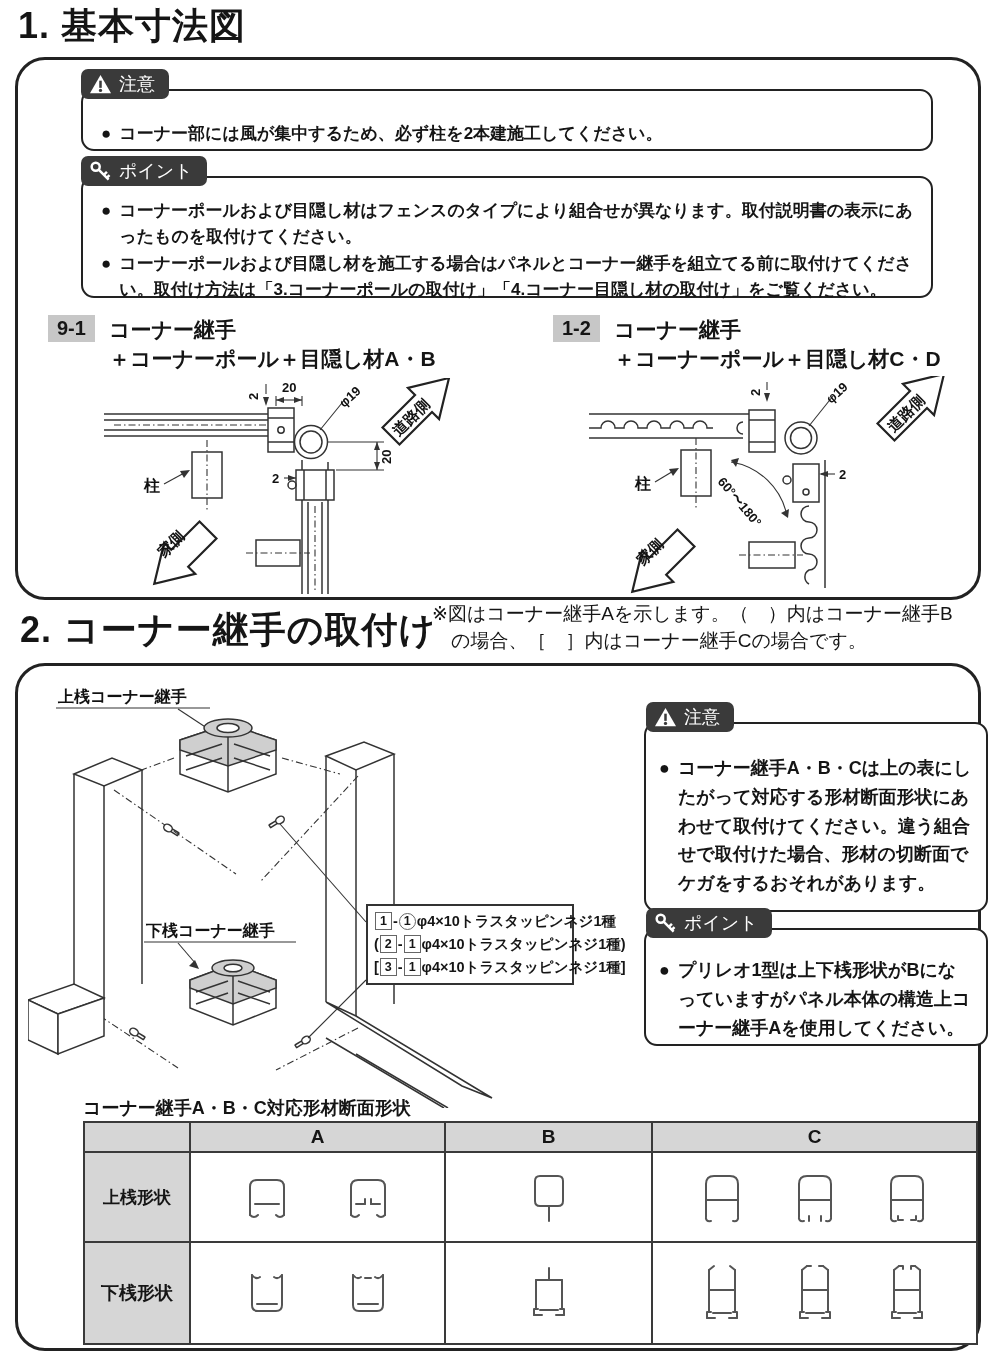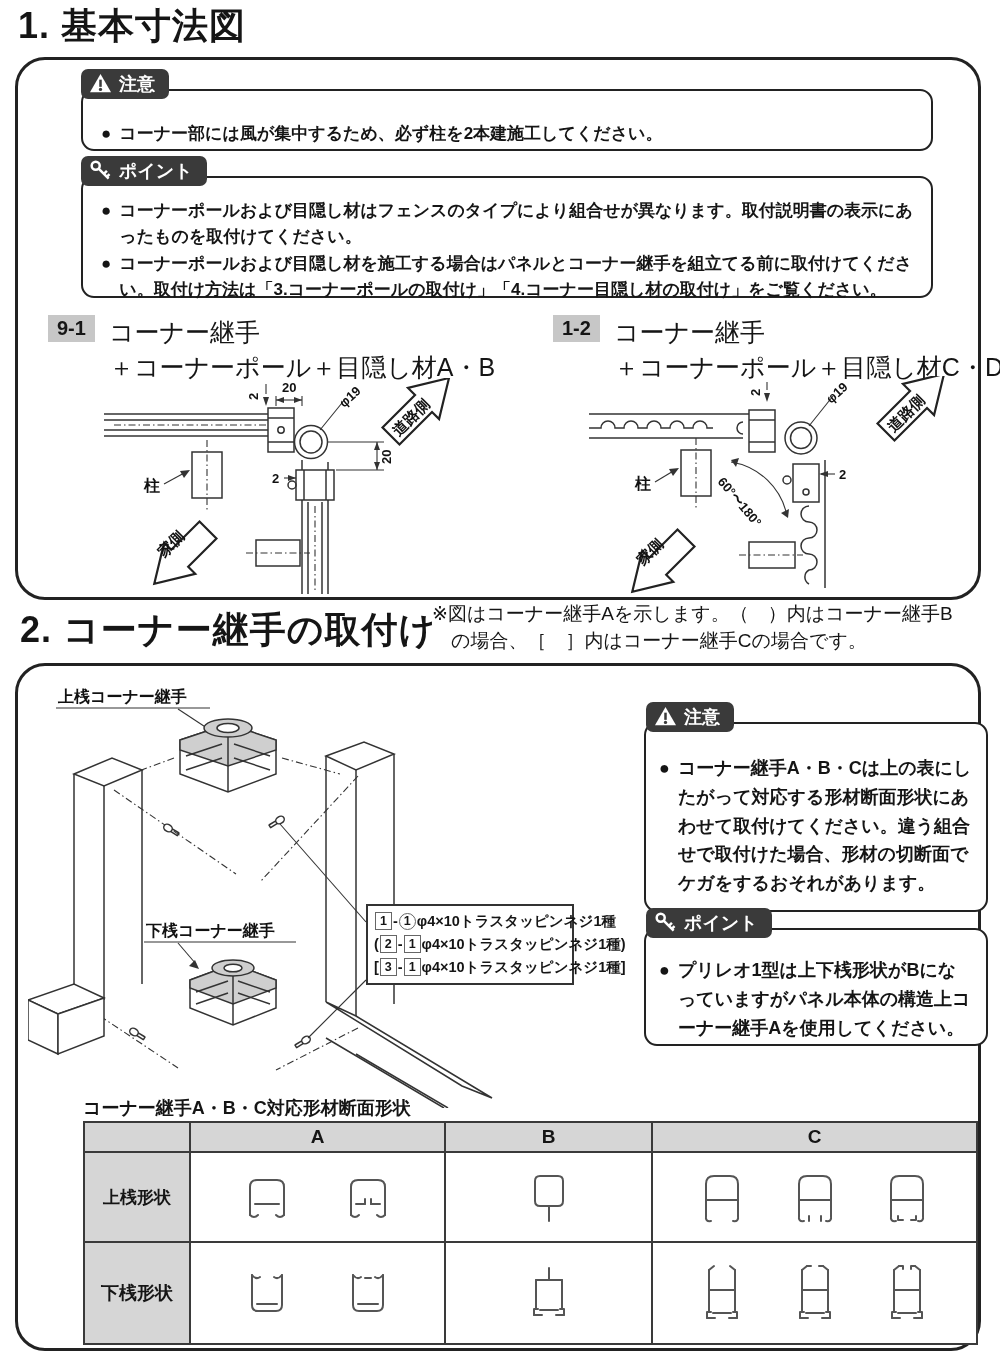--- a/index.html
+++ b/index.html
@@ -2,28 +2,28 @@
 <html><head>
 <meta charset="utf-8">
 <style>
   *{margin:0;padding:0;box-sizing:border-box}
   html,body{background:#fff}
   body{width:1000px;height:1353px;position:relative;overflow:hidden;
        font-family:"Liberation Sans","DejaVu Sans",sans-serif;color:#151515}
   .h1{position:absolute;font-size:36px;font-weight:900;letter-spacing:1px;white-space:nowrap}
   .outerbox{position:absolute;border:3px solid #222;border-radius:30px;background:#fff}
   .innerbox{position:absolute;border:2px solid #222;border-radius:13px;background:#fff}
-  .badge{position:absolute;display:flex;align-items:flex-start;gap:7px;background:#3a3a3a;color:#fff;
-         font-weight:bold;font-size:18px;padding:3px 14px 3px 8px;border-radius:7px;z-index:3;white-space:nowrap}
+  .badge{position:absolute;display:flex;align-items:center;gap:7px;background:#3a3a3a;color:#fff;
+         font-weight:normal;font-size:18px;padding:3px 14px 3px 8px;border-radius:7px;z-index:3;white-space:nowrap}
   .badge svg{width:23px;height:23px;flex:0 0 auto}
   .item{display:flex;font-size:17px;font-weight:600;line-height:1.55;text-align:left}
   .item .bu{margin-right:8px;flex:0 0 auto}
   .subhead{position:absolute;display:flex;gap:14px;align-items:flex-start}
   .subnum{background:#c7c7c7;font-size:20px;font-weight:bold;padding:2px 9px;white-space:nowrap}
-  .subtitle{font-size:25px;font-weight:normal;line-height:1.4;white-space:nowrap}
+  .subtitle{font-size:21px;font-weight:bold;line-height:1.4;white-space:nowrap}
   svg.diagram{position:absolute}
   .dg line,.dg path,.dg rect,.dg circle,.dg ellipse,.dg polygon,.dg polyline{stroke:#333;stroke-width:1.5;fill:none}
   .dg .fillw{fill:#fff}
   .dg .fillg{fill:#cfcfcf}
   .dg .dash{stroke-dasharray:7 3 1.5 3;stroke-width:1.1}
   .dg .dim{stroke-width:1.1}
   .dg .ah{fill:#333;stroke:none}
   .dg text{fill:#111;stroke:none}
   .dimt{font-size:13px;font-weight:700}
   .lbl{font-size:16px;font-weight:600}

